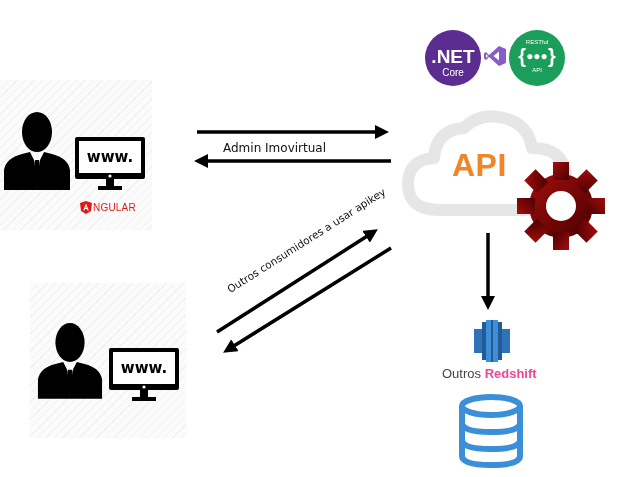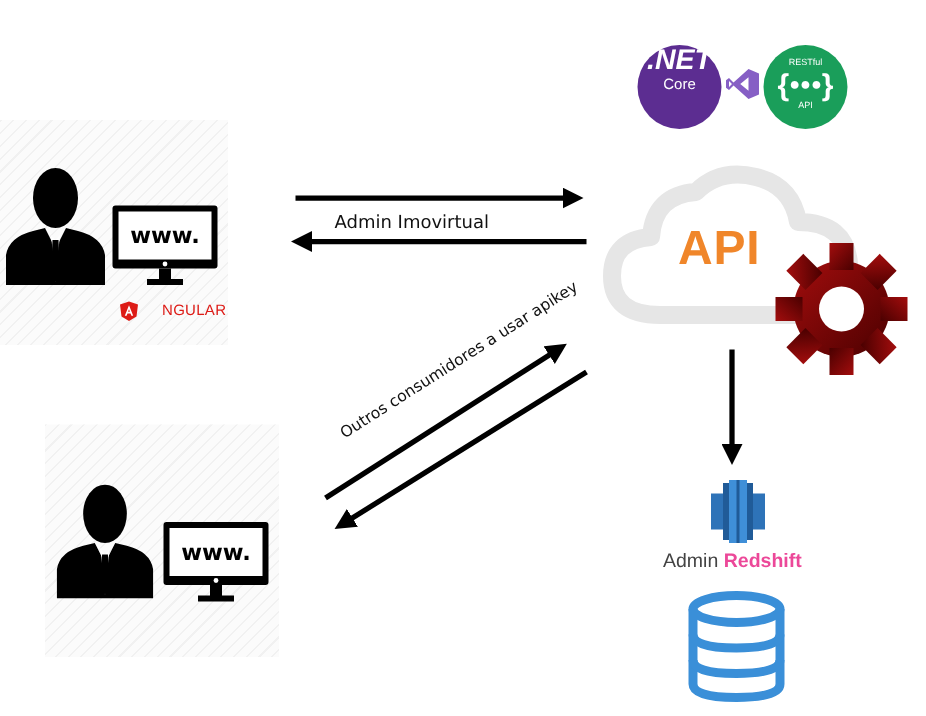--- a/index.html
+++ b/index.html
@@ -31,21 +31,21 @@
     <circle cx="36" cy="40" r="1.6" fill="#fff"></circle>
     <rect x="32" y="43" width="8" height="8" fill="#000"></rect>
     <rect x="24" y="50" width="24" height="4" fill="#000"></rect>
   </svg>
   <div class="abs" style="left:84px;top:68px;width:52px;text-align:center;font-weight:bold;font-size:15px;font-family:'DejaVu Sans',sans-serif;color:#000;">www.</div>
   <div class="abs" style="left:80px;top:121px;display:flex;align-items:center;">
     <svg width="12" height="13" viewBox="0 0 12 13">
       <path d="M6 0 L12 2 L11 10 L6 13 L1 10 L0 2 Z" fill="#dd1b16"></path>
       <path d="M6 2.5 L8.8 9.5 L7.6 9.5 L7 8 L5 8 L4.4 9.5 L3.2 9.5 Z M5.4 6.9 L6.6 6.9 L6 5.2 Z" fill="#fff"></path>
     </svg>
-    <span style="font-size:10px;color:#dd1b16;margin-left:16px;letter-spacing:0.2px;">NGULAR</span>
+    <span style="font-size:10px;color:#dd1b16;margin-left:1px;letter-spacing:0.2px;">NGULAR</span>
   </div>
 </div>
 
 <div class="abs hatch" style="left:30px;top:283px;width:156px;height:155px;"></div>
 <div class="abs" style="left:30px;top:283px;width:156px;height:155px;">
   <svg class="abs" style="left:6px;top:38px;" width="68" height="78" viewBox="0 0 70 80">
     <ellipse cx="35" cy="22" rx="15" ry="20" fill="#000"></ellipse>
     <path d="M2 80 L2 60 Q4 48 20 44 L28 42 L35 56 L42 42 L50 44 Q66 48 68 60 L68 80 Z" fill="#000"></path>
     <path d="M28 42 L35 50 L42 42 L38 46 L35 78 L32 46 Z" fill="#fff"></path>
     <path d="M33 50 L37 50 L38 72 L35 78 L32 72 Z" fill="#000"></path>
@@ -54,21 +54,21 @@
     <rect x="1" y="1" width="70" height="42" rx="2" fill="#000"></rect>
     <rect x="5" y="5" width="62" height="32" fill="#fff"></rect>
     <circle cx="36" cy="40" r="1.6" fill="#fff"></circle>
     <rect x="32" y="43" width="8" height="8" fill="#000"></rect>
     <rect x="24" y="50" width="24" height="4" fill="#000"></rect>
   </svg>
   <div class="abs" style="left:88px;top:76px;width:52px;text-align:center;font-weight:bold;font-size:15px;font-family:'DejaVu Sans',sans-serif;color:#000;">www.</div>
 </div>
 
 <div class="abs" style="left:425px;top:30px;width:56px;height:56px;border-radius:50%;background:#5c2d91;color:#fff;text-align:center;">
-  <div style="font-size:19px;font-weight:bold;margin-top:1px;line-height:20px;font-style:italic;">.NET</div>
+  <div style="font-size:19px;font-weight:bold;margin-top:17px;line-height:20px;">.NET</div>
   <div style="font-size:10px;line-height:12px;">Core</div>
 </div>
 <svg class="abs" style="left:484px;top:46px;" width="22" height="20" viewBox="0 0 22 20">
   <path d="M15 0 L22 3 L22 17 L15 20 L5 11 L2 14 L0 12.5 L0 7.5 L2 6 L5 9 Z M15 5.5 L9.5 10 L15 14.5 Z M2 8 L2 12 L4 10 Z" fill="#865fc5"></path>
 </svg>
 <div class="abs" style="left:509px;top:30px;width:56px;height:56px;border-radius:50%;background:#1a9e5a;color:#fff;text-align:center;">
   <div style="font-size:6px;margin-top:9px;line-height:7px;">RESTful</div>
   <div style="font-size:20px;line-height:20px;font-weight:bold;">{<span style="font-size:12px;vertical-align:3px;">●●●</span>}</div>
   <div style="font-size:6px;line-height:8px;">API</div>
 </div>
@@ -119,21 +119,21 @@
 <div class="abs label-text" style="left:228px;top:284px;font-size:10.5px;transform:rotate(-32.5deg);transform-origin:left center;">Outros consumidores a usar apikey</div>
 
 <svg class="abs" style="left:474px;top:320px;" width="36" height="42" viewBox="0 0 36 42">
   <rect x="0" y="9" width="8" height="24" fill="#2e73b8"></rect>
   <rect x="28" y="9" width="8" height="24" fill="#2e73b8"></rect>
   <rect x="8" y="2" width="20" height="38" fill="#205b98"></rect>
   <rect x="12" y="0" width="12" height="42" fill="#3f8fd8"></rect>
   <rect x="17" y="0" width="2" height="42" fill="#205b98"></rect>
 </svg>
 <div class="abs redshift-label" style="left:442px;top:366px;">
-  <span>Admin</span>
+  <span>Outros</span>
   <b>Redshift</b>
 </div>
 
 <svg class="abs" style="left:458px;top:394px;" width="66" height="74" viewBox="0 0 66 74">
   <g fill="none" stroke="#3a8fd8" stroke-width="6">
     <ellipse cx="33" cy="12" rx="29" ry="9"></ellipse>
     <path d="M4 12 L4 62 Q4 71 33 71 Q62 71 62 62 L62 12"></path>
     <path d="M4 29 Q4 38 33 38 Q62 38 62 29"></path>
     <path d="M4 46 Q4 55 33 55 Q62 55 62 46"></path>
   </g>

